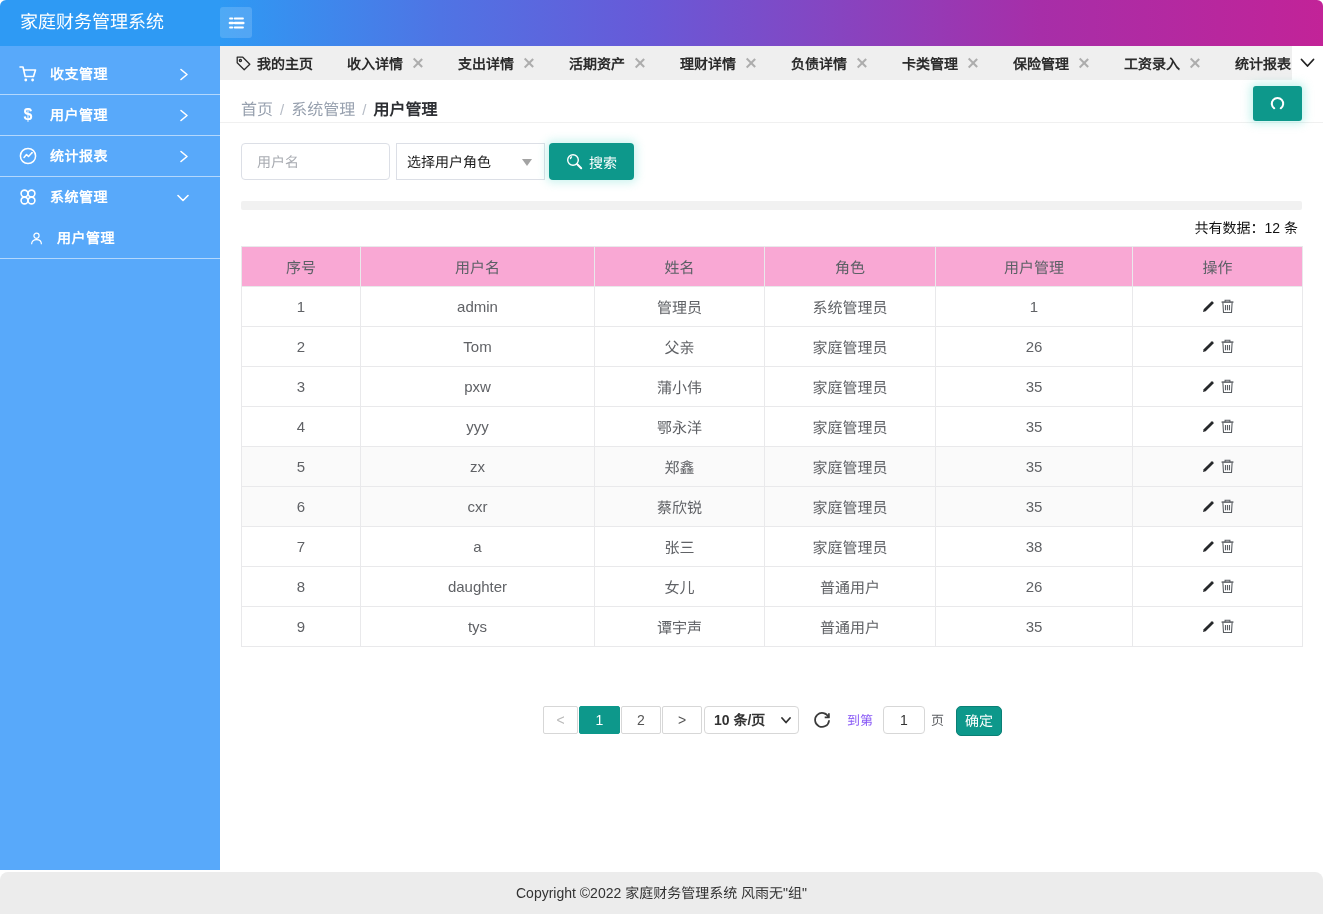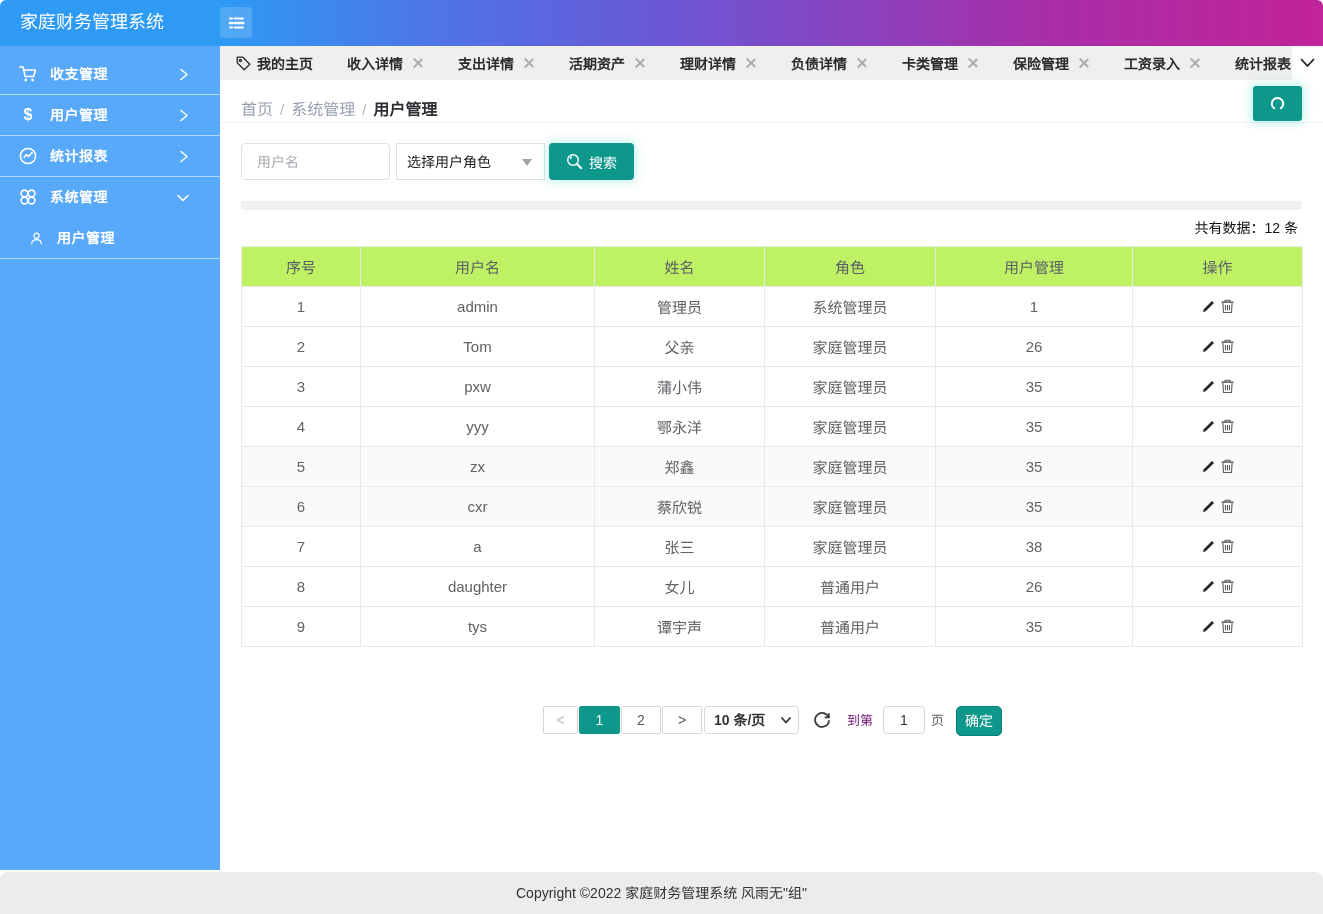--- a/index.html
+++ b/index.html
@@ -56,21 +56,21 @@
 .sel .tx { position:absolute; left:10px; top:0; line-height:36px; color:#1c1c1c; font-size:14px; }
 .sel .tri { position:absolute; right:12px; top:15px; width:0; height:0; border-left:5.5px solid transparent; border-right:5.5px solid transparent; border-top:7px solid #a3a3a3; }
 .searchbtn { position:absolute; left:308px; top:0; width:85px; height:37px; background:#0d988b; border-radius:4px; box-shadow:0 0 9px 3px rgba(96,220,205,0.3); color:#fff; font-size:14px; display:flex; align-items:center; justify-content:center; }
 .searchbtn svg { margin-right:6px; }
 .graybar { position:absolute; left:21px; top:78px; width:1061px; height:9px; background:#f1f1f1; border-radius:2px; }
 .total { position:absolute; right:25px; top:94px; font-size:14px; color:#111; }
 
 
 table.grid { position:absolute; left:21px; top:123px; width:1061px; border-collapse:collapse; table-layout:fixed; }
 table.grid th, table.grid td { border:1px solid #e9e9eb; height:40px; text-align:center; font-weight:400; }
-table.grid th { background:#bef264; color:#5c6066; font-size:15px; }
+table.grid th { background:#f9a8d4; color:#5c6066; font-size:15px; }
 table.grid td { color:#606266; font-size:15px; background:#fff; }
 table.grid tr.stripe td { background:#fafafa; }
 .ops svg { vertical-align:middle; margin:0 3px; position:relative; top:-2px; }
 
 
 .pager { position:absolute; left:0; top:583px; width:1103px; height:30px; }
 .pbox { position:absolute; top:0; height:28px; background:#fff; border:1px solid #d7d7d7; border-radius:2px; text-align:center; line-height:26px; font-size:14px; color:#555; }
 .pbox.on { background:#0d988b; border-color:#0d988b; color:#fff; }
 .psel { position:absolute; top:0; height:28px; background:#fff; border:1px solid #d7d7d7; border-radius:4px; font-size:14px; color:#333; }
 .pkt { position:absolute; top:0; line-height:29px; font-size:13px; color:#606266; }
@@ -366,21 +366,21 @@
         <div class="psel" style="left:484px;width:95px;font-weight:bold;">
             <span style="position:absolute;left:9px;top:0;line-height:27px;">10 条/页</span>
           <svg style="position:absolute;right:7px;top:10px;" width="10" height="7" viewBox="0 0 10 7" fill="none" stroke="#333" stroke-width="1.8">
               <path d="M1 1 L5 5.5 L9 1" stroke-linecap="round" stroke-linejoin="round"></path>
             </svg>
         </div>
         <svg style="position:absolute;left:593px;top:5px;" width="18" height="18" viewBox="0 0 18 18" fill="none" stroke="#3a3a3a" stroke-width="1.7">
           <path d="M15.5 6.2 A7 7 0 1 0 16 9.8" stroke-linecap="round"></path>
           <path d="M15.9 2.2 L15.9 6.4 L11.7 6.4" stroke-linejoin="round"></path>
         </svg>
-        <span class="pkt" style="left:627px;color:#701a75;">到第</span>
+        <span class="pkt" style="left:627px;color:#8b5cf6;">到第</span>
         <div class="pbox" style="left:663px;width:42px;border-radius:4px;color:#333;">1</div>
         <span class="pkt" style="left:711px;">页</span>
         <div class="okbtn" style="left:736px;">确定</div>
       </div>
     </div>
   </div>
 
   <div class="footer">Copyright ©2022 家庭财务管理系统 风雨无"组"</div>
 </div>
 

